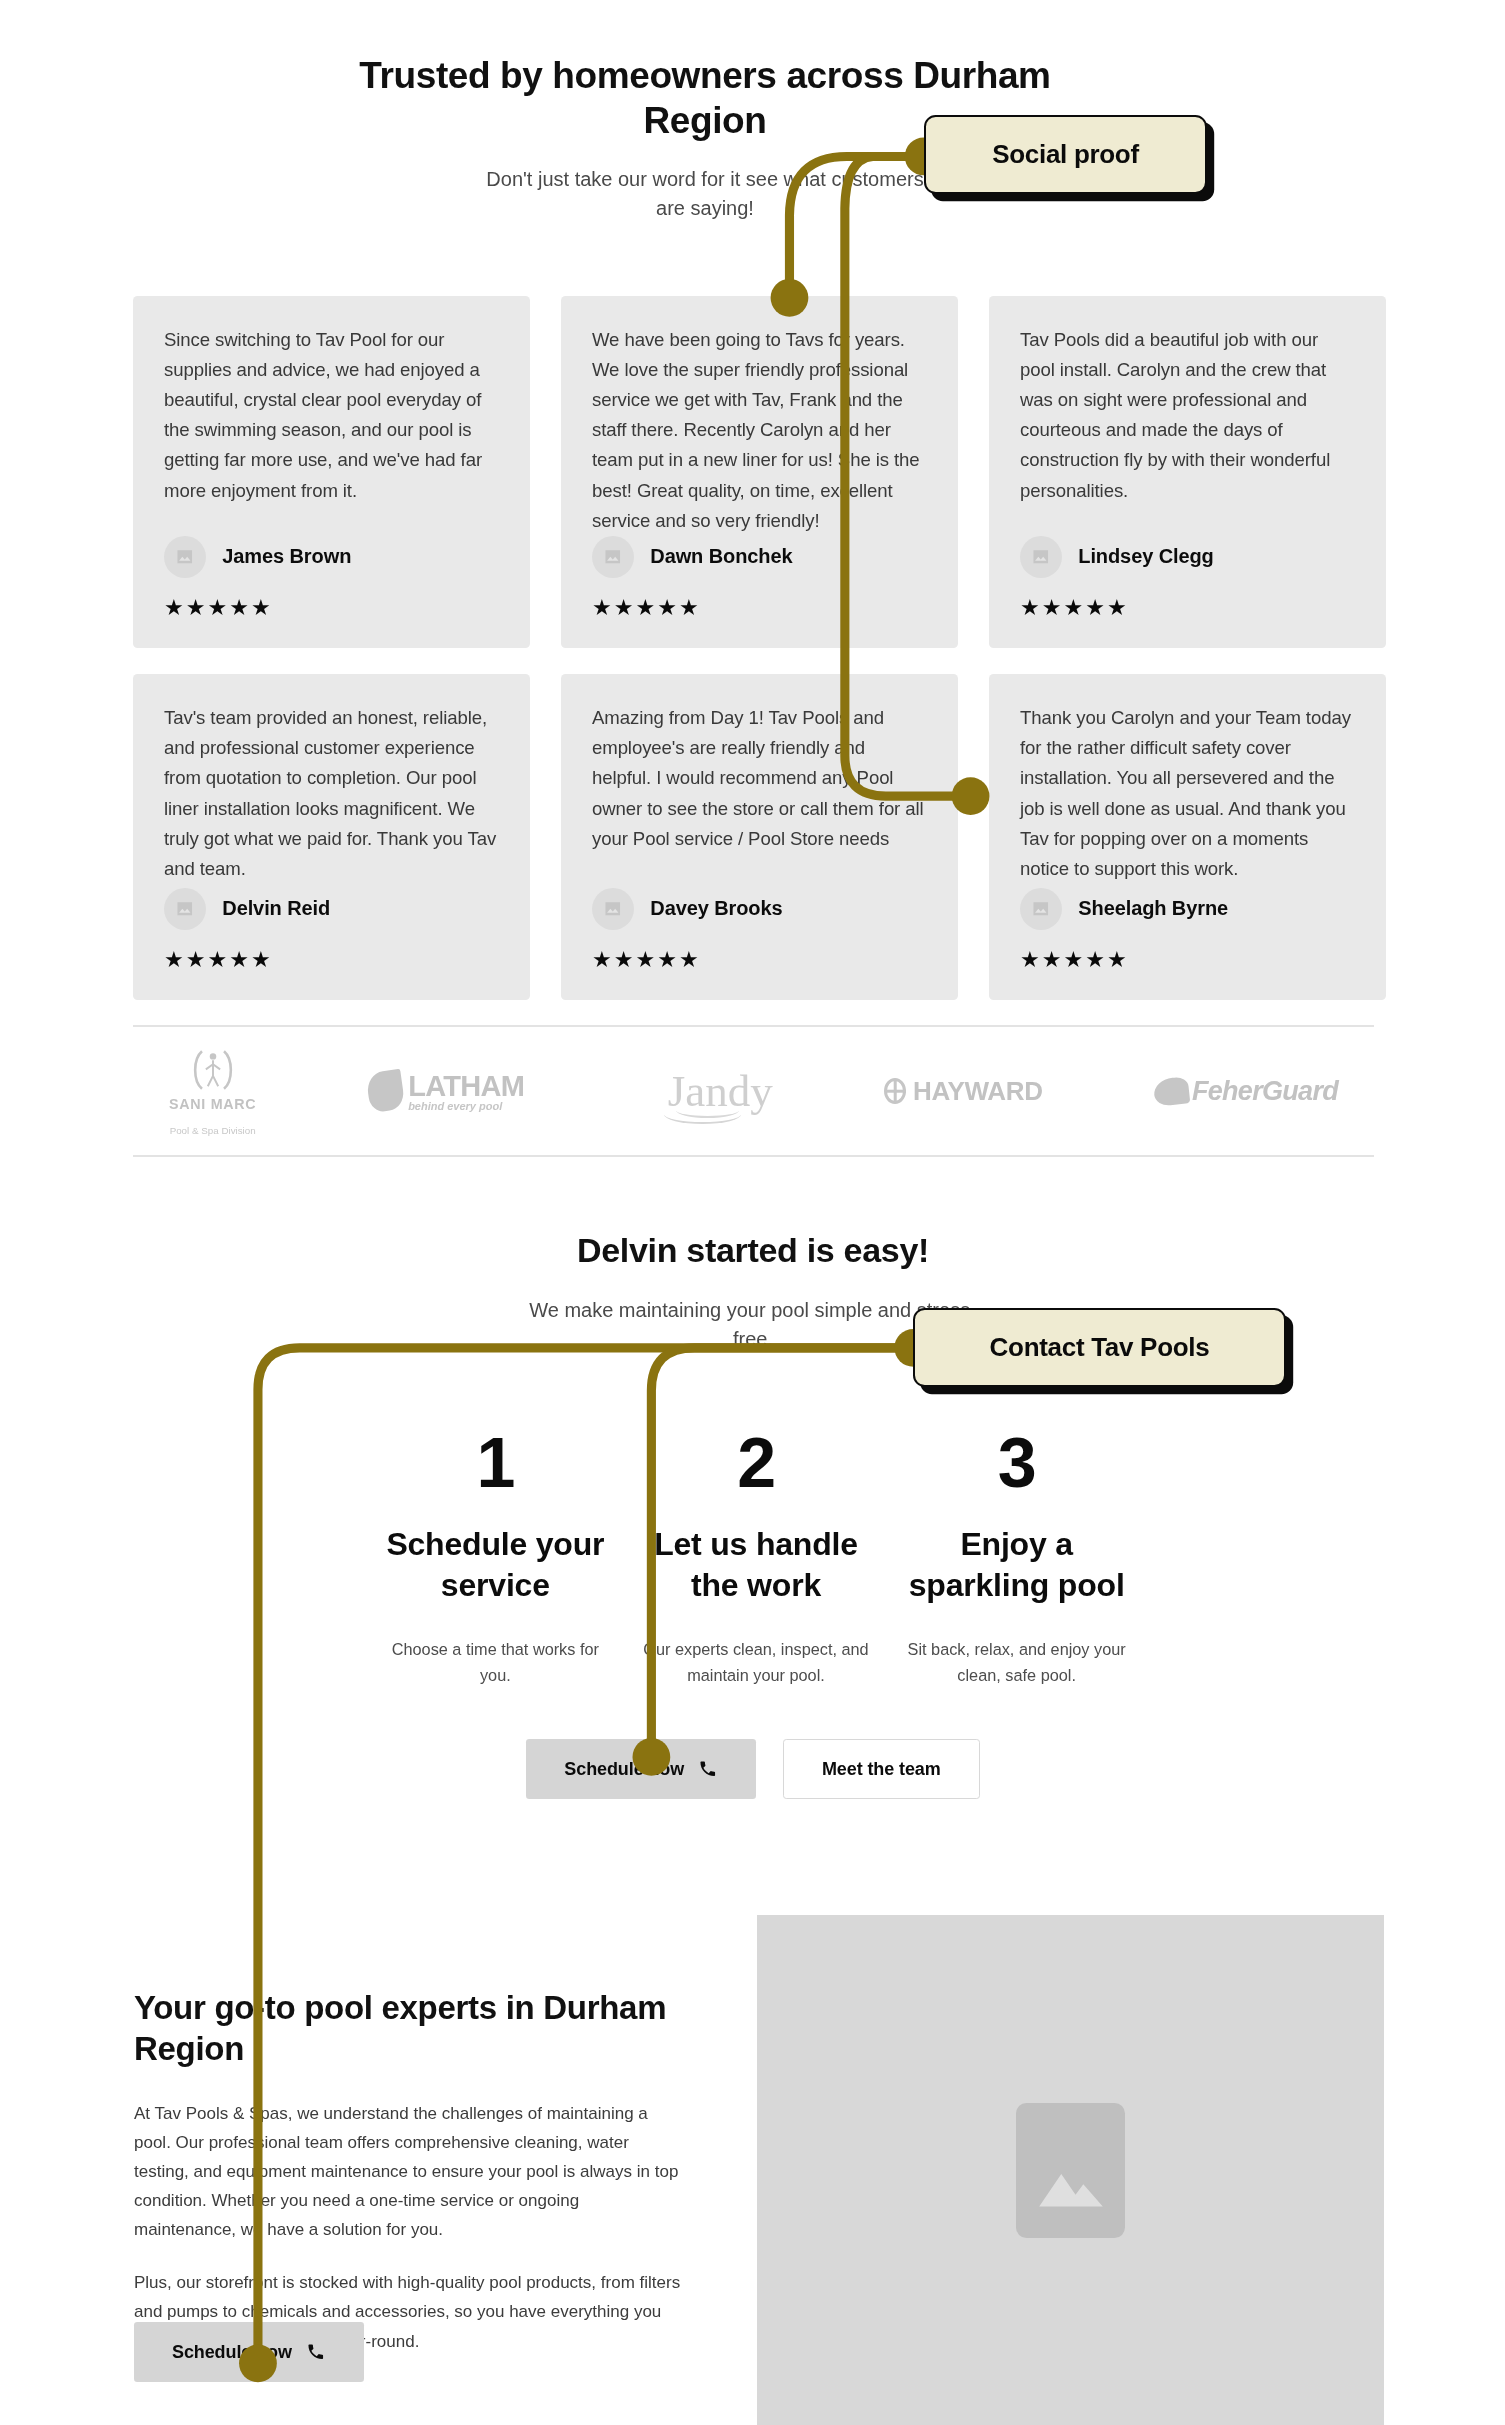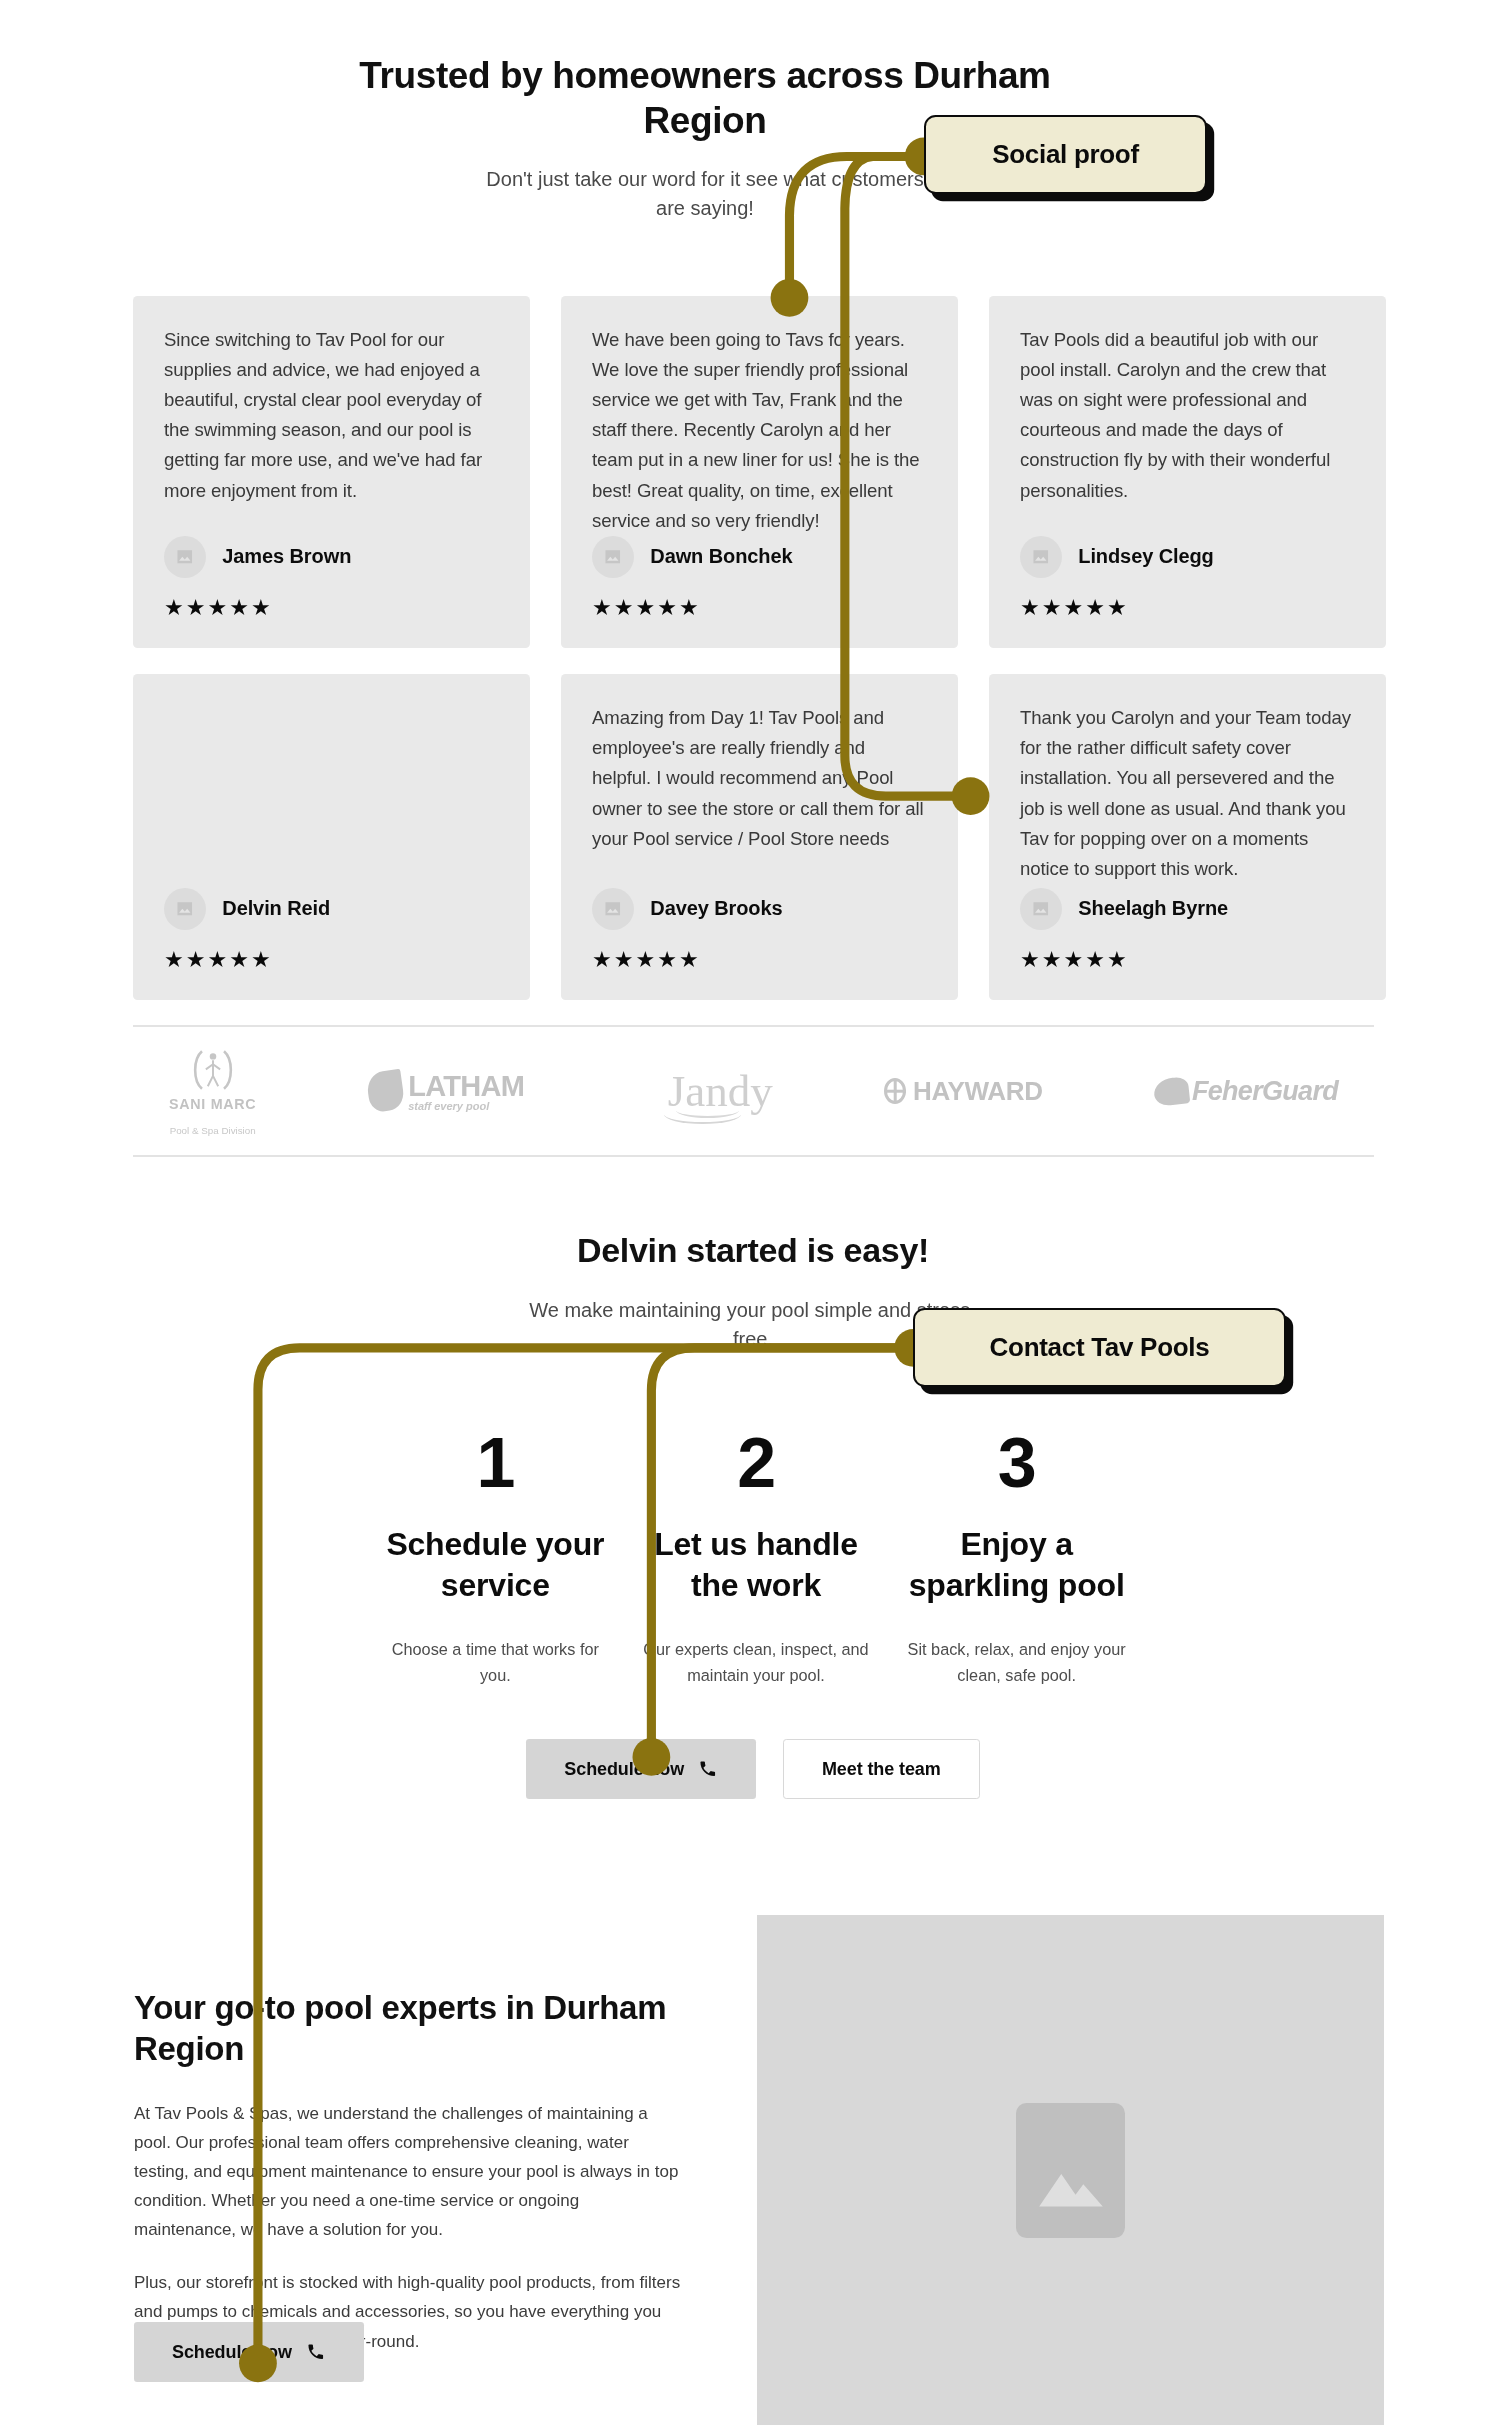--- a/index.html
+++ b/index.html
@@ -325,20 +325,21 @@
                   <path d="M5 17l4-5 3 3.5L15 12l4 5z" fill="#e4e4e4"></path>
                 </svg>
             </span>
             <span class="tcard-name">Lindsey Clegg</span>
           </div>
           <div class="stars">★★★★★</div>
         </div>
       </div>
 
       <div class="tcard tcard-row2">
+        <p class="tcard-text">Tav's team provided an honest, reliable, and professional customer experience from quotation to completion. Our pool liner installation looks magnificent. We truly got what we paid for. Thank you Tav and team.</p>
         <div class="tcard-foot">
           <div class="tcard-person">
             <span class="avatar">
               <svg width="19.5" height="19.5" viewBox="0 0 24 24">
                   <path d="M3 4h18v16H3z" fill="#c6c6c6"></path>
                   <path d="M5 17l4-5 3 3.5L15 12l4 5z" fill="#e4e4e4"></path>
                 </svg>
             </span>
             <span class="tcard-name">Delvin Reid</span>
           </div>
@@ -393,21 +394,21 @@
         </svg>
       </div>
       <div class="sm-name">SANI MARC</div>
       <div class="sm-sub">Pool &amp; Spa Division</div>
     </div>
 
     <div class="brand b-latham">
       <div class="lat-blob"></div>
       <div class="lat-txt">
         <div class="lat-main">LATHAM</div>
-        <div class="lat-sub">staff every pool</div>
+        <div class="lat-sub">behind every pool</div>
       </div>
     </div>
 
     <div class="brand b-jandy">
       <span>Jandy</span>
       <span class="jw"></span>
       <span class="jw2"></span>
     </div>
 
     <div class="brand b-hayward">

